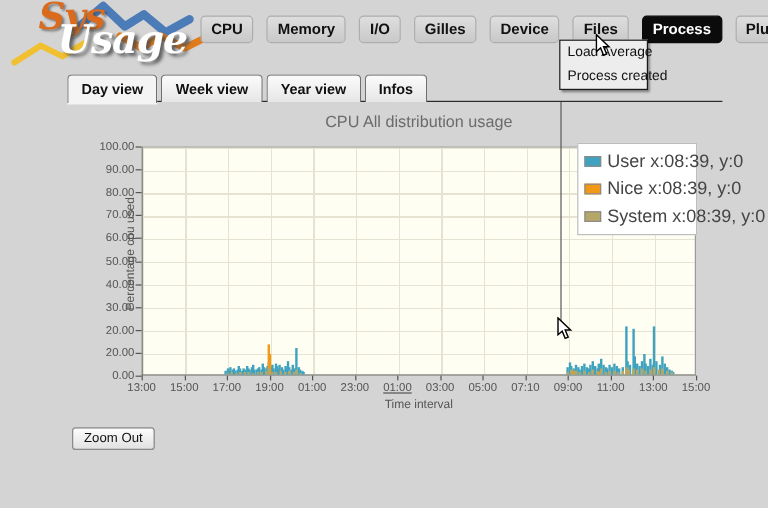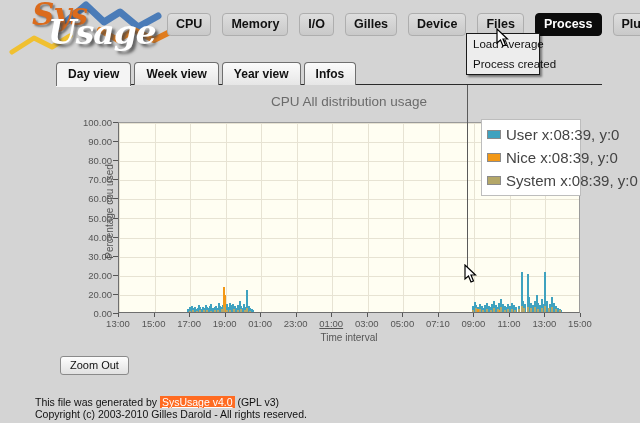--- a/index.html
+++ b/index.html
@@ -363,18 +363,14 @@
 
   <svg class="cursor" style="left:496px; top:28px;" width="14" height="20" viewBox="0 0 14 20">
     <path d="M1,1 L1,15 L4.5,12 L7,18 L9.5,17 L7,11 L11.5,11 Z" fill="#ffffff" stroke="#000000" stroke-width="1.2"></path>
   </svg>
   <svg class="cursor" style="left:464px; top:264px;" width="14" height="20" viewBox="0 0 14 20">
     <path d="M1,1 L1,15 L4.5,12 L7,18 L9.5,17 L7,11 L11.5,11 Z" fill="#ffffff" stroke="#000000" stroke-width="1.2"></path>
   </svg>
 
   <button class="zoom-out">Zoom Out</button>
 
-  <div class="footer">
-    <div><span>This file was generated by </span><a class="footer-link" href="#">SysUsage v4.0</a><span> (GPL v3)</span></div>
-    <div>Copyright (c) 2003-2010 Gilles Darold - All rights reserved.</div>
-  </div>
 
 </div>
 
 </body></html>

